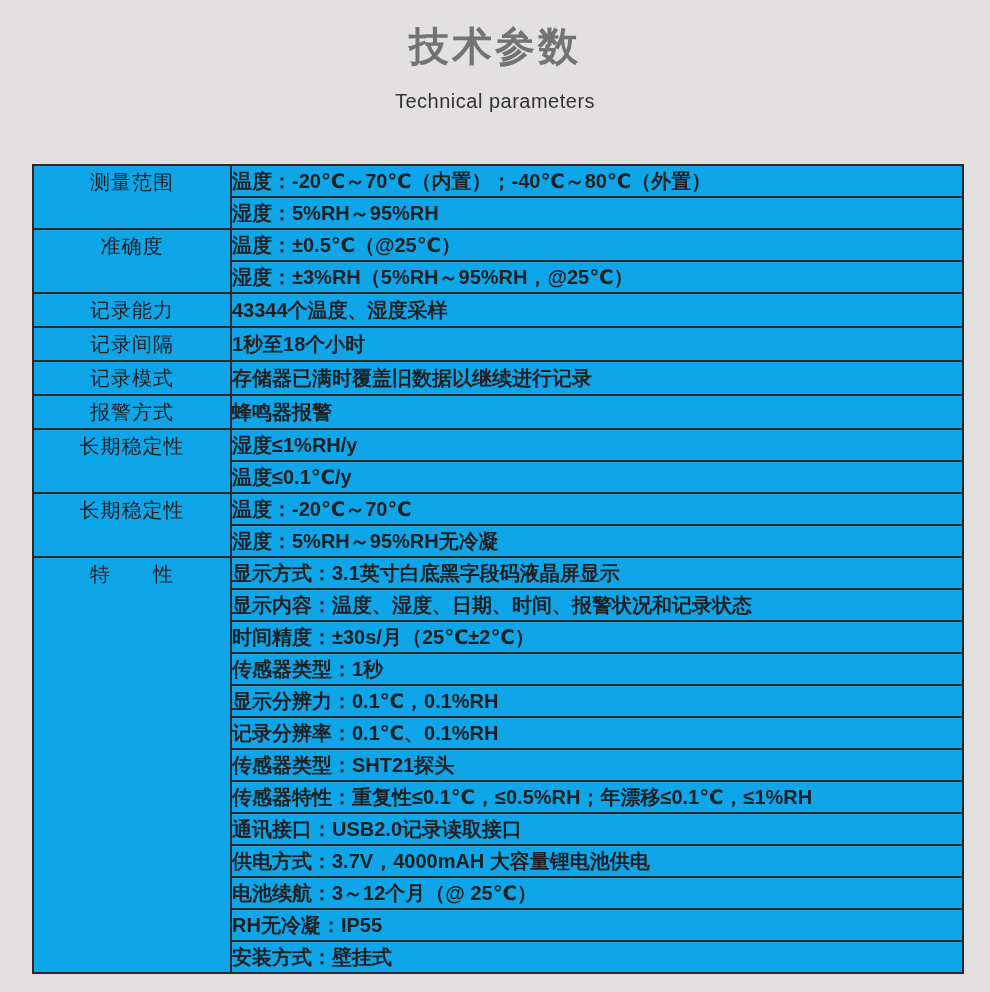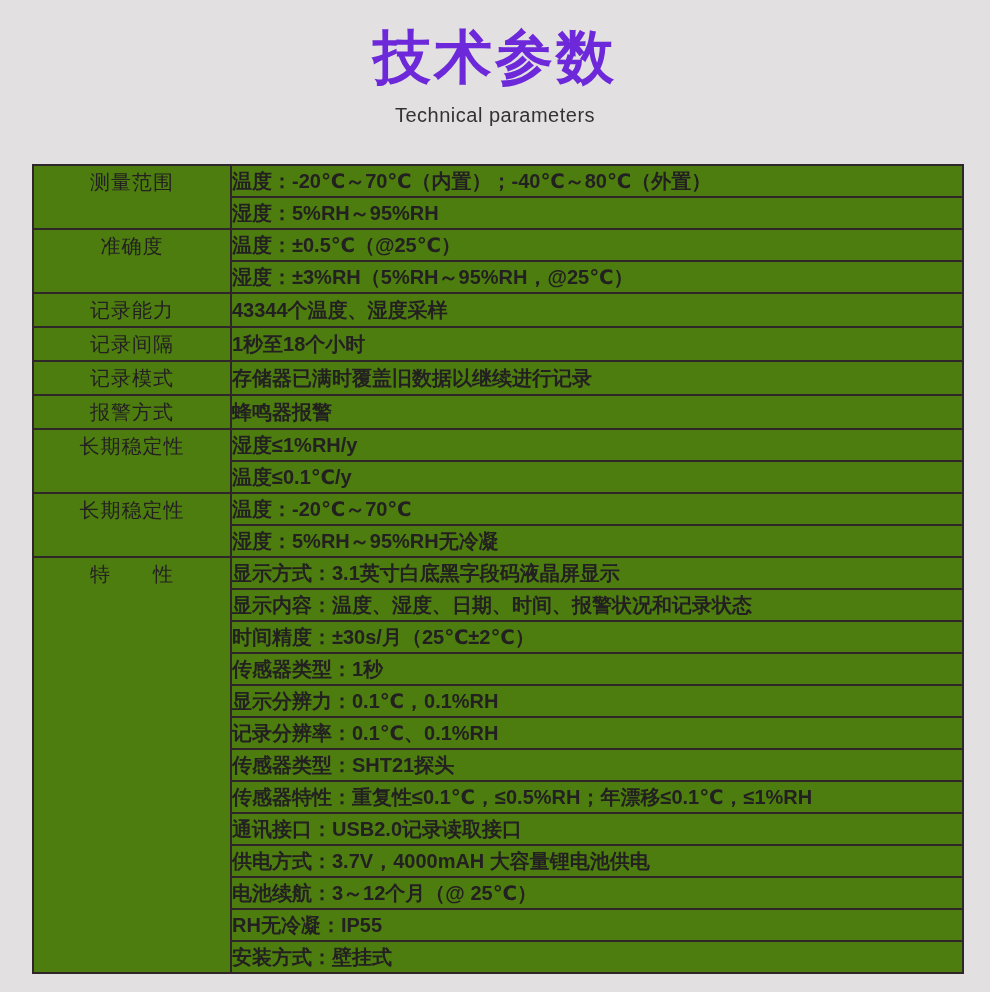--- a/index.html
+++ b/index.html
@@ -16,44 +16,44 @@
     overflow: hidden;
   }
   .header {
     position: absolute;
     top: 22px;
     left: 0;
     width: 100%;
     text-align: center;
   }
   .page-title {
-    font-size: 58px;
+    font-size: 40px;
     font-weight: 900;
-    color: #6d28d9;
+    color: #737373;
     letter-spacing: 3px;
     line-height: 1.2;
     font-family: "Liberation Sans", "DejaVu Sans", sans-serif;
   }
   .page-subtitle {
-    margin-top: 12px;
+    margin-top: 20px;
     font-size: 20px;
     font-weight: 400;
     color: #343233;
     letter-spacing: 0.5px;
   }
   .spec-table-wrap {
     position: absolute;
     top: 164px;
     left: 32px;
   }
   table.spec-table {
     border-collapse: collapse;
     table-layout: fixed;
     width: 932px;
-    background: #4d7c0f;
+    background: #0ea5e9;
   }
   table.spec-table, table.spec-table td {
     border: 2px solid #2e2628;
   }
   table.spec-table td {
     height: 30px;
     padding: 0;
     font-size: 20px;
     line-height: 30px;
     white-space: nowrap;

